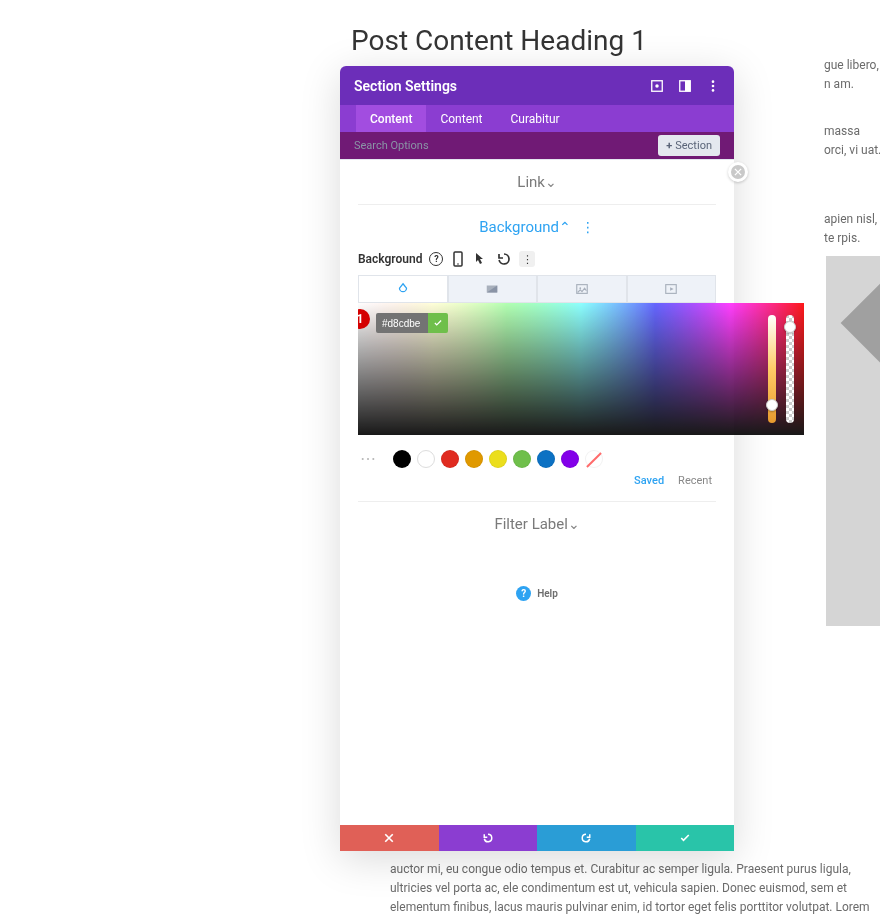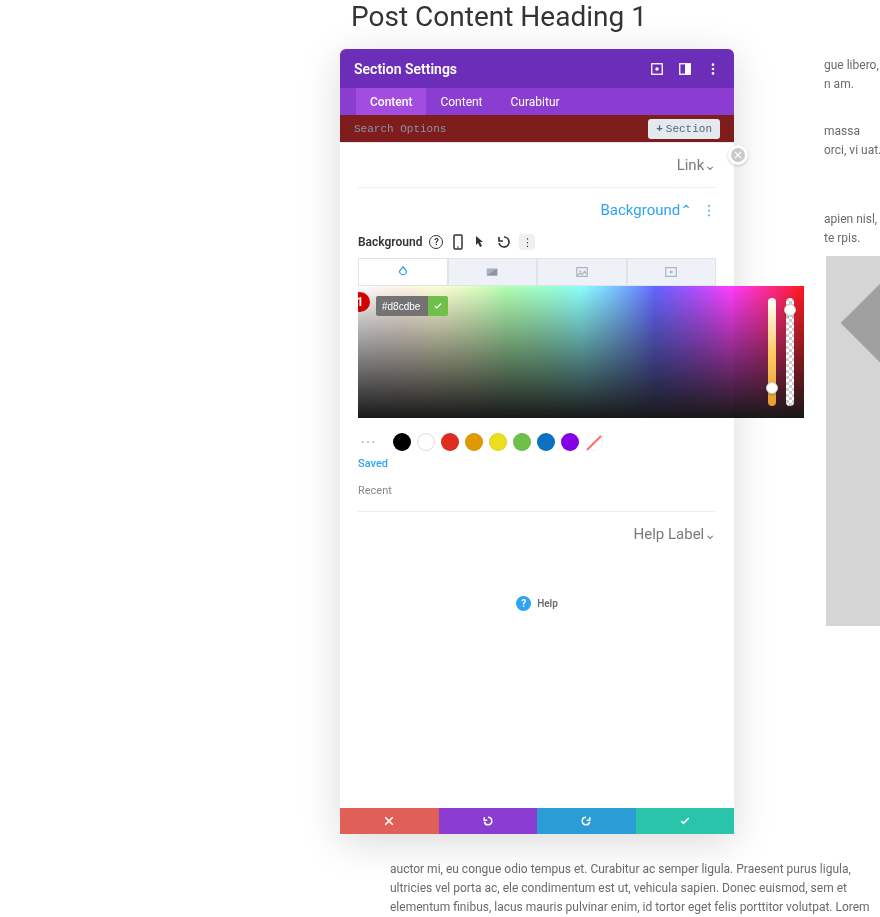--- a/index.html
+++ b/index.html
@@ -1,44 +1,44 @@
 <!DOCTYPE html>
 <html><head>
 <meta charset="utf-8">
 <style>
 * { box-sizing: border-box; margin: 0; padding: 0; }
 body { font-family: -apple-system, BlinkMacSystemFont, "Segoe UI", Roboto, Helvetica, Arial, sans-serif; background: #fff; width: 880px; height: 917px; overflow: hidden; position: relative; }
 
 .page-bg { position: absolute; top: 0; left: 0; right: 0; bottom: 0; }
-.page-heading { color: #343434; font-size: 28px; font-weight: 400; text-align: center; margin-left: 118px; }
+.page-heading { color: #343434; font-size: 28px; font-weight: 400; text-align: center; margin-top: 24px; margin-left: 118px; }
 .page-text { position: absolute; color: #6b6b6b; font-size: 12px; line-height: 1.6; }
 .page-text.t1 { top: 56px; left: 824px; width: 60px; }
 .page-text.t2 { top: 122px; left: 824px; width: 60px; }
 .page-text.t3 { top: 210px; left: 824px; width: 60px; }
 .page-text.t4 { top: 860px; left: 390px; width: 480px; }
 .gray-area { position: absolute; top: 256px; left: 826px; width: 54px; height: 370px; background: #d5d5d5; overflow: hidden; }
 .gray-area::before { content: ''; position: absolute; top: 20px; left: 10px; width: 80px; height: 80px; background: #a0a0a0; transform: rotate(45deg) translate(20px,-10px); }
 
-.modal { position: absolute; top: 49px; left: 340px; width: 394px; height: 785px; background: #fff; box-shadow: 0 8px 40px rgba(0,0,0,0.15); border-radius: 6px 6px 0 0; overflow: visible; }
+.modal { position: absolute; top: 66px; left: 340px; width: 394px; height: 785px; background: #fff; box-shadow: 0 8px 40px rgba(0,0,0,0.15); border-radius: 6px 6px 0 0; overflow: visible; }
 .modal-header { background: #6c2eb9; color: #fff; height: 39px; display: flex; align-items: center; padding: 0 14px; border-radius: 6px 6px 0 0; }
 .modal-title { font-weight: 600; font-size: 14px; flex: 1; }
 .header-icons { display: flex; gap: 14px; }
 .hicon { width: 14px; height: 14px; cursor: pointer; display: flex; align-items: center; justify-content: center; }
 
 .tab-row { background: #8b3dd1; height: 27px; display: flex; align-items: stretch; padding-left: 16px; }
 .tab { padding: 0 14px; font-size: 12px; color: #fff; display: flex; align-items: center; cursor: pointer; }
 .tab.active { background: #a24de0; font-weight: 500; }
 
-.search-row { background: #7f1d1d; height: 28px; display: flex; align-items: center; padding: 0 14px; justify-content: space-between; border-bottom: 1px solid #e4e8ef; font-family: Liberation Mono, monospace; }
+.search-row { background: #701a75; height: 28px; display: flex; align-items: center; padding: 0 14px; justify-content: space-between; border-bottom: 1px solid #e4e8ef; }
 .search-text { color: #8a94a6; font-size: 11px; }
 .filter-btn { background: #e4e8ef; padding: 4px 8px; font-size: 11px; color: #5a6478; border-radius: 3px; cursor: pointer; display: flex; align-items: center; gap: 3px; }
 
 .accordion { padding: 0 18px; }
 .acc-item { border-bottom: 1px solid #eee; }
-.acc-header { display: flex; align-items: center; justify-content: flex-end; height: 44px; cursor: pointer; }
+.acc-header { display: flex; align-items: center; justify-content: center; height: 44px; cursor: pointer; }
 .acc-title { color: #7a7a7a; font-size: 15px; }
 .acc-title.open { color: #2ea3f2; }
 .acc-caret { color: #888; font-size: 14px; }
 .acc-caret.open { color: #2ea3f2; }
 .acc-icons { display: flex; align-items: center; gap: 10px; }
 
 .bg-label-row { display: flex; align-items: center; gap: 7px; margin-bottom: 8px; margin-top: 2px; }
 .bg-label { font-weight: 600; font-size: 12px; color: #333; }
 .mini-icon { width: 16px; height: 16px; display: flex; align-items: center; justify-content: center; font-size: 11px; color: #333; cursor: pointer; }
 .mini-icon.circle { border: 1px solid #333; border-radius: 50%; width: 14px; height: 14px; font-size: 9px; font-weight: bold; }
@@ -67,21 +67,21 @@
 .slider.alpha { right: 10px; background: repeating-conic-gradient(#ccc 0% 25%, #fff 0% 50%) 0/6px 6px; }
 .slider .thumb { position: absolute; width: 12px; height: 12px; background: #fff; border: 1px solid #ccc; border-radius: 50%; left: -2px; box-shadow: 0 1px 2px rgba(0,0,0,0.3); }
 .slider.hue .thumb { top: 84px; }
 .slider.alpha .thumb { top: 6px; }
 
 .swatch-row { display: flex; align-items: center; gap: 6px; margin-top: 14px; margin-bottom: 4px; padding: 0 2px;}
 .swatch-more { color: #bbb; font-size: 16px; letter-spacing: 1px; cursor: pointer; margin-right: 10px; }
 .swatch { width: 18px; height: 18px; border-radius: 50%; cursor: pointer; border: 1px solid rgba(0,0,0,0.05); }
 .swatch.none { background: #fff; position: relative; }
 .swatch.none::after { content: ''; position: absolute; top: 50%; left: -2px; right: -2px; height: 2px; background: #ff6b6b; transform: rotate(-45deg); }
-.swatch-labels { display: flex; justify-content: flex-end; gap: 14px; font-size: 11px; margin-top: 6px; padding: 0 4px 14px 0; flex-direction: column;}
+.swatch-labels { display: flex; justify-content: flex-end; gap: 14px; font-size: 11px; margin-top: 6px; padding: 0 4px 14px 0;}
 .swatch-labels .saved { color: #2ea3f2; font-weight: 500; cursor: pointer; }
 .swatch-labels .recent { color: #888; cursor: pointer; }
 
 .help-row { display: flex; justify-content: center; align-items: center; gap: 6px; margin-top: 40px; }
 .help-icon { width: 15px; height: 15px; background: #2ea3f2; color: #fff; border-radius: 50%; font-size: 10px; display: flex; align-items: center; justify-content: center; font-weight: bold; }
 .help-text { color: #6d6d6d; font-size: 10px; font-weight: 600; }
 
 .modal-footer { position: absolute; bottom: 0; left: 0; right: 0; height: 26px; display: flex; }
 .footer-btn { flex: 1; display: flex; align-items: center; justify-content: center; cursor: pointer; }
 .footer-btn.cancel { background: #e06057; }
@@ -253,21 +253,21 @@
         <span class="swatch none"></span>
       </div>
       <div class="swatch-labels">
         <span class="saved">Saved</span>
         <span class="recent">Recent</span>
       </div>
     </div>
 
     <div class="acc-item" style="border-bottom:none">
       <div class="acc-header">
-        <span class="acc-title">Help Label</span>
+        <span class="acc-title">Filter Label</span>
         <span class="acc-caret">⌄</span>
       </div>
     </div>
 
     <div class="help-row">
       <span class="help-icon">?</span>
       <span class="help-text">Help</span>
     </div>
   </div>
 

